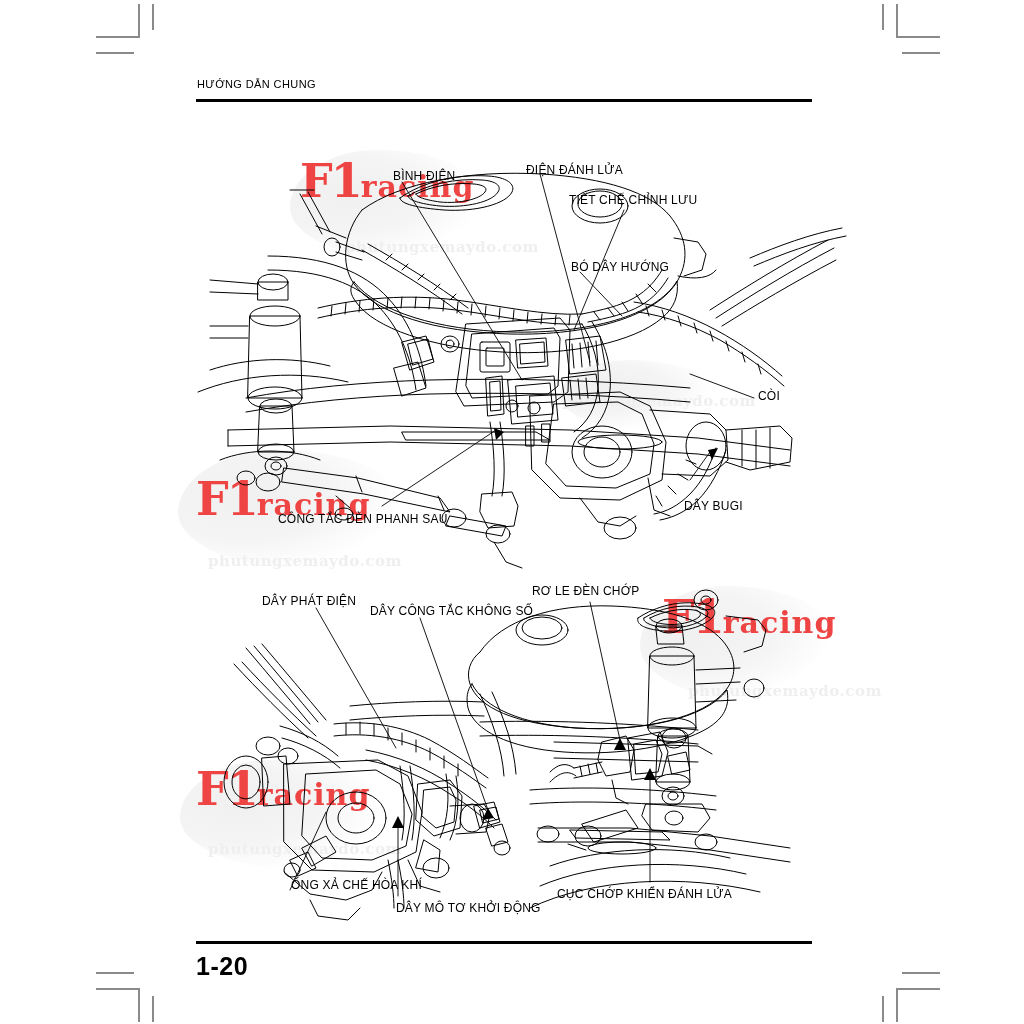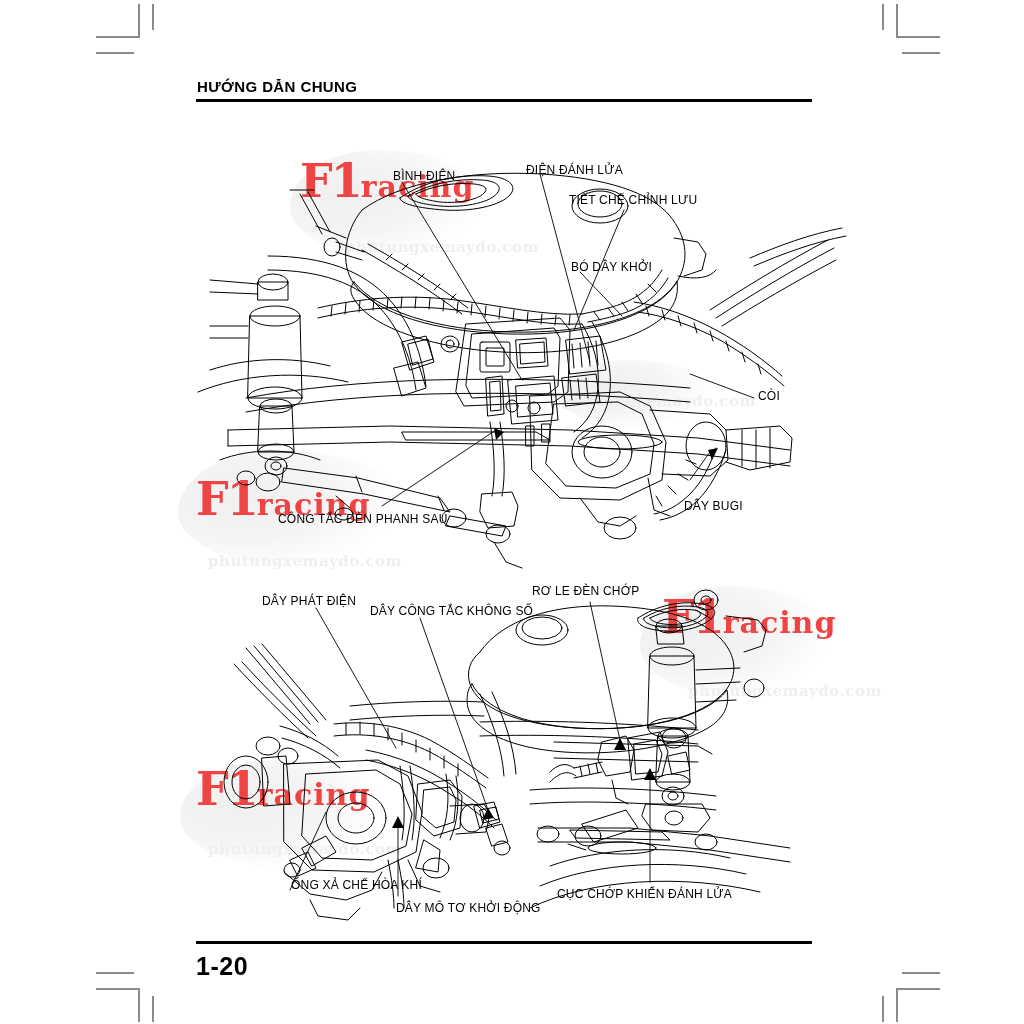--- a/index.html
+++ b/index.html
@@ -57,22 +57,22 @@
   .cm-br .a { left: 30px; top: 20px; width: 44px; height: 2px; }
   .cm-br .b { left: 30px; top: 20px; width: 2px; height: 34px; }
   .cm-br .c { left: 16px; top: 28px; width: 2px; height: 26px; }
   .cm-br .d { left: 36px; top: 4px;  width: 38px; height: 2px; }
 
   
   #header-title {
     position: absolute;
     left: 197px;
     top: 78px;
-    font-size: 15px;
-    font-weight: bold;
+    font-size: 11px;
+    font-weight: normal;
     letter-spacing: 0.4px;
   }
   #header-rule {
     position: absolute;
     left: 196px;
     top: 99px;
     width: 616px;
     height: 3px;
     background: #000;
   }
@@ -530,21 +530,21 @@
         <polygon points="248,256 242,268 254,268"></polygon>
         <polygon points="500,208 494,220 506,220"></polygon>
         <polygon points="338,248 332,260 344,258"></polygon>
       </g>
     </svg>
   </div>
 
   <div class="callout" style="left:393px; top:170px;">BÌNH ĐIỆN</div>
   <div class="callout" style="left:526px; top:164px;">ĐIỆN ĐÁNH LỬA</div>
   <div class="callout" style="left:569px; top:194px;">TIẾT CHẾ CHỈNH LƯU</div>
-  <div class="callout" style="left:571px; top:261px;">BÓ DÂY KHỞI</div>
+  <div class="callout" style="left:571px; top:261px;">BÓ DÂY HƯỚNG</div>
   <div class="callout" style="left:758px; top:390px;">CÒI</div>
   <div class="callout" style="left:684px; top:487px;margin-top:13px;">DÂY BUGI</div>
   <div class="callout" style="left:278px; top:513px;">CÔNG TẮC ĐÈN PHANH SAU</div>
 
   <div class="callout" style="left:262px; top:595px;">DÂY PHÁT ĐIỆN</div>
   <div class="callout" style="left:370px; top:605px;">DÂY CÔNG TẮC KHÔNG SỐ</div>
   <div class="callout" style="left:532px; top:585px;">RƠ LE ĐÈN CHỚP</div>
   <div class="callout" style="left:267px; top:879px;margin-left:24px;">ỐNG XẢ CHẾ HÒA KHÍ</div>
   <div class="callout" style="left:396px; top:902px;">DÂY MÔ TƠ KHỞI ĐỘNG</div>
   <div class="callout" style="left:557px; top:888px;">CỤC CHỚP KHIỂN  ĐÁNH LỬA</div>

